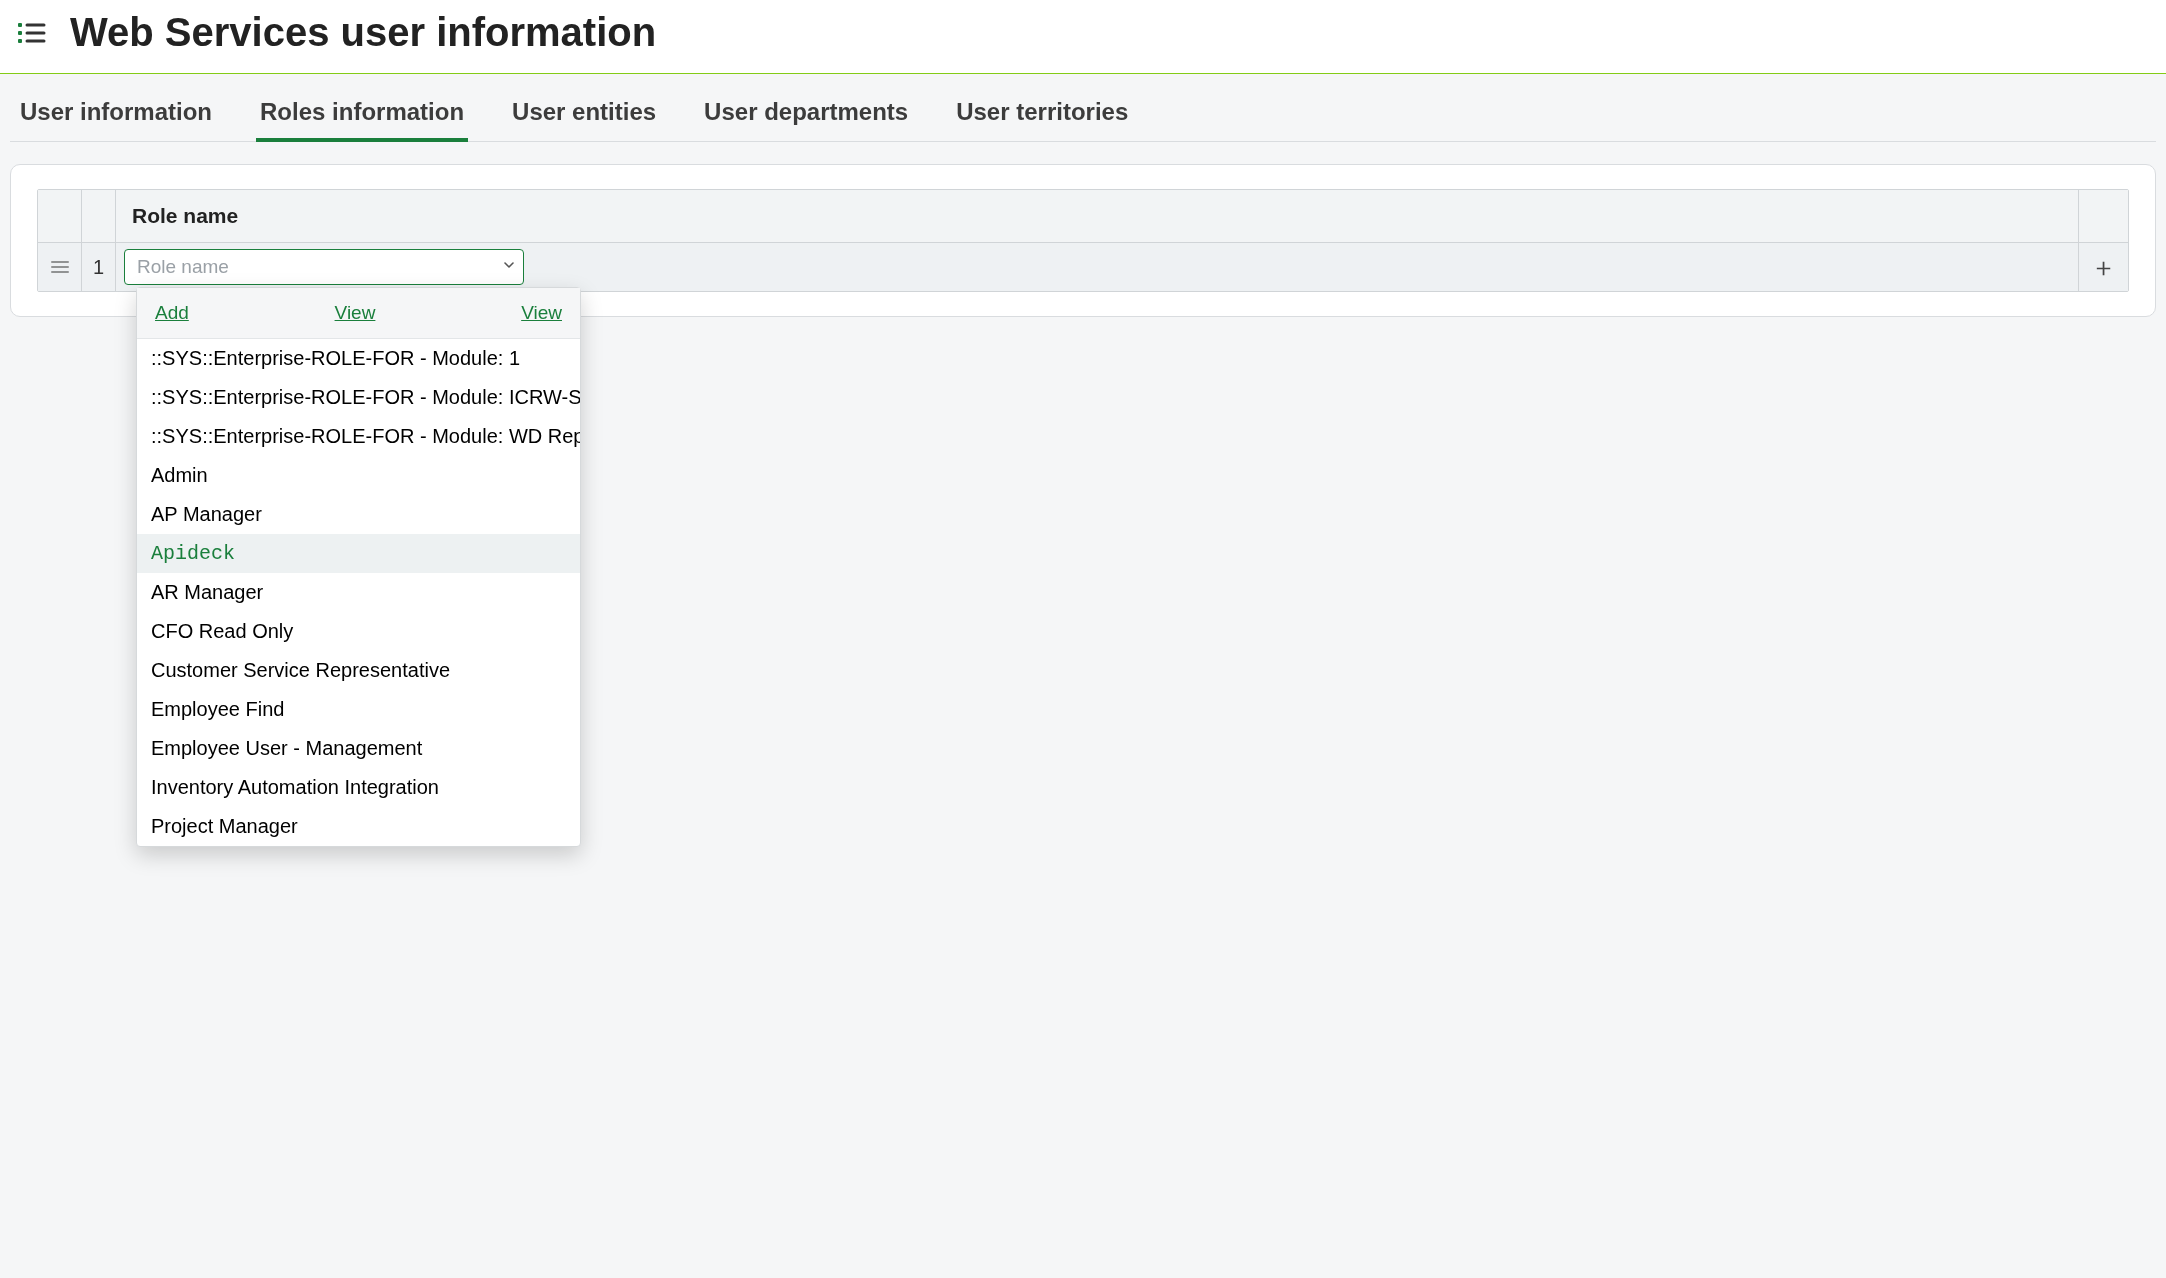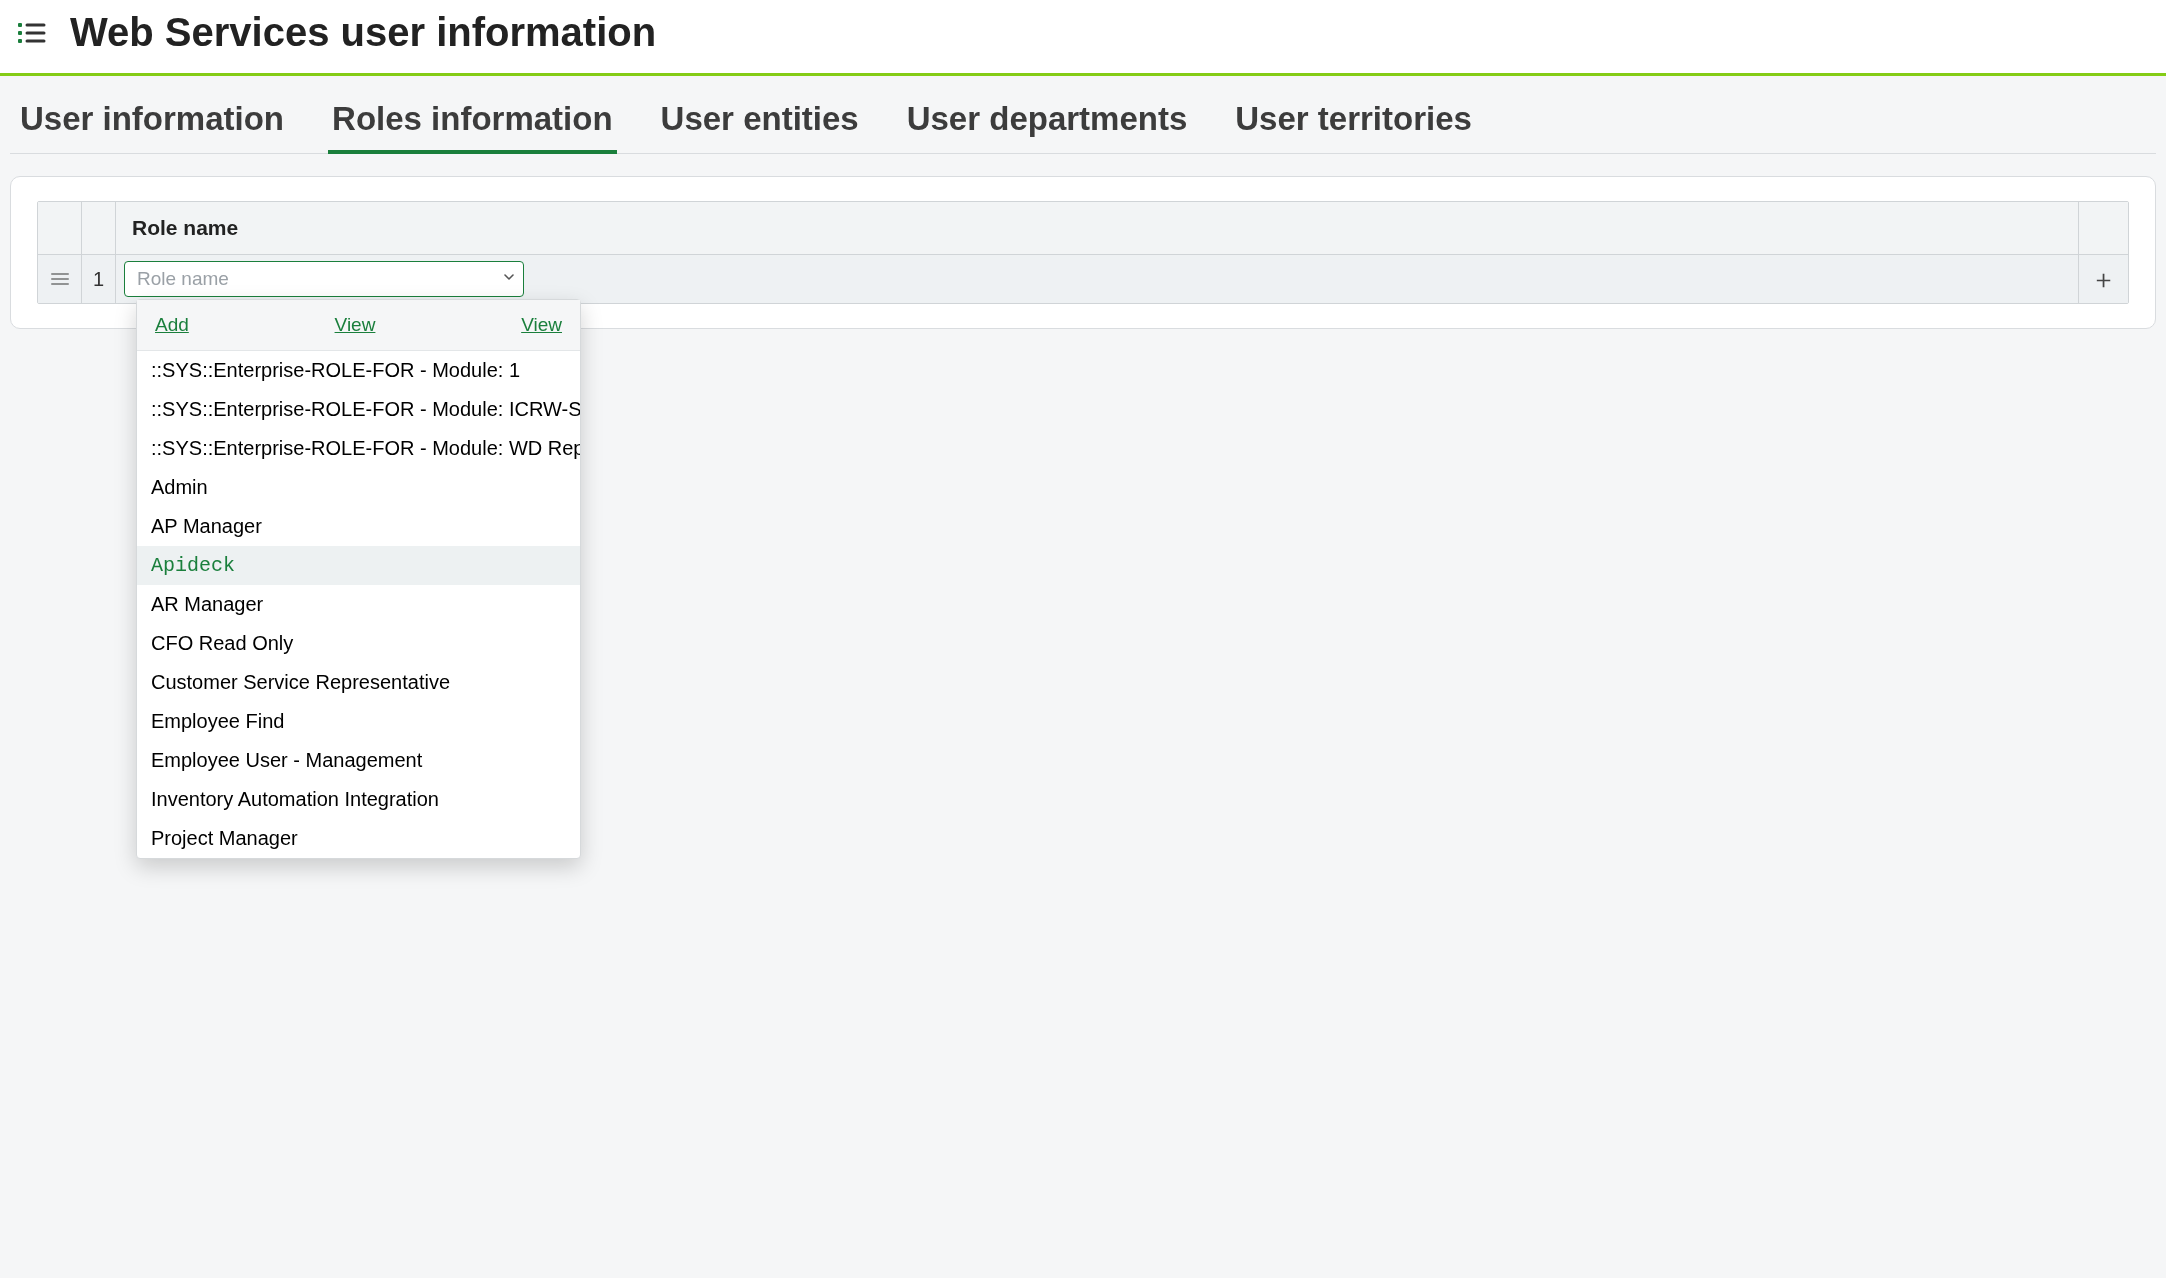--- a/index.html
+++ b/index.html
@@ -9,39 +9,39 @@
     color: #2b2b2b;
     width: 100%;
     height: 100%;
   }
   .header {
     display: flex;
     align-items: center;
     gap: 24px;
     background: #fff;
     padding: 10px 18px 18px 18px;
-    border-bottom: 3px solid #84cc16;
+    border-bottom: 1px solid #84cc16;
   }
   .menu-icon svg { display:block; }
   .page-title {
     font-size: 40px;
     font-weight: 700;
     color: #222;
   }
   .content {
     padding: 0 10px;
   }
   .tabs {
     display: flex;
     gap: 40px;
     padding: 18px 6px 0 6px;
     border-bottom: 1px solid #d9dcdf;
   }
   .tab {
-    font-size: 33px;
+    font-size: 24px;
     font-weight: 600;
     color: #3c3c3c;
     padding: 6px 4px 12px 4px;
     cursor: pointer;
     margin-bottom: -1px;
     text-align: right;
   }
   .tab.active {
     border-bottom: 4px solid #1a7f3c;
   }

